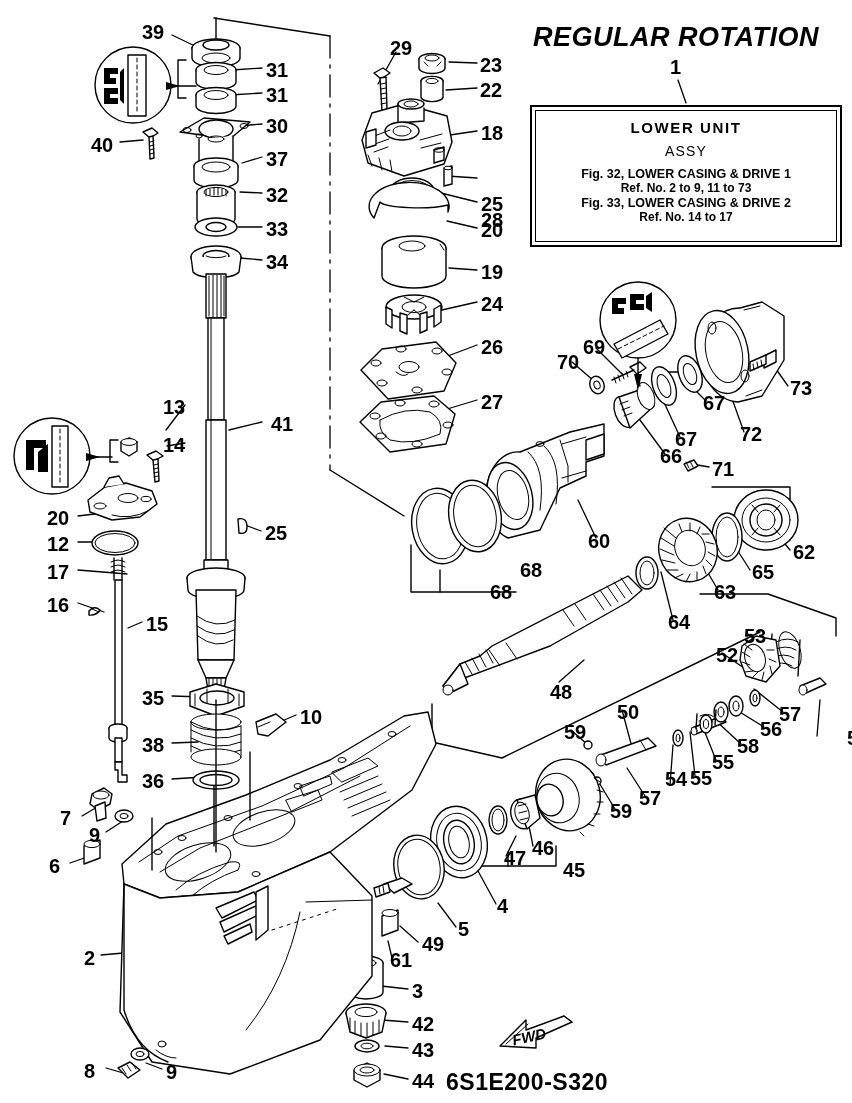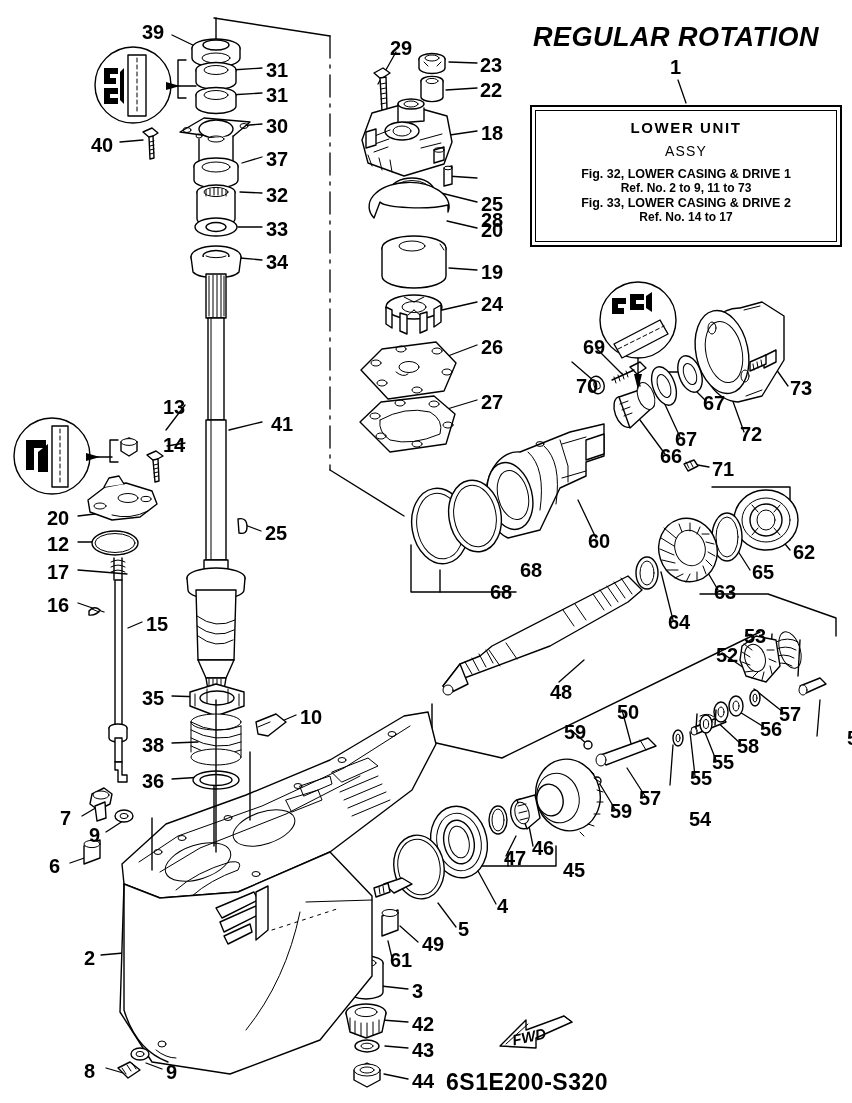--- a/index.html
+++ b/index.html
@@ -755,21 +755,21 @@
       <div class="callout" style="left: 266px; top: 149px;">37</div>
       <div class="callout" style="left: 481px; top: 194px;">25</div>
       <div class="callout" style="left: 266px; top: 185px;">32</div>
       <div class="callout" style="left: 481px; top: 220px;">20</div>
       <div class="callout" style="left: 266px; top: 219px;">33</div>
       <div class="callout" style="left: 266px; top: 252px;">34</div>
       <div class="callout" style="left: 481px; top: 262px; text-align: right;">19</div>
       <div class="callout" style="left: 481px; top: 294px;">24</div>
       <div class="callout" style="left: 481px; top: 337px;">26</div>
       <div class="callout" style="left: 583px; top: 337px;">69</div>
-      <div class="callout" style="left: 576px; top: 352px; margin-top: 24px;">70</div>
+      <div class="callout" style="left: 557px; top: 352px;">70</div>
       <div class="callout" style="left: 790px; top: 378px;">73</div>
       <div class="callout" style="left: 481px; top: 392px;">27</div>
       <div class="callout" style="left: 703px; top: 393px;">67</div>
       <div class="callout" style="left: 675px; top: 429px;">67</div>
       <div class="callout" style="left: 740px; top: 424px;">72</div>
       <div class="callout" style="left: 163px; top: 397px;">13</div>
       <div class="callout" style="left: 660px; top: 446px;">66</div>
       <div class="callout" style="left: 271px; top: 414px;">41</div>
       <div class="callout" style="left: 712px; top: 459px;">71</div>
       <div class="callout" style="left: 163px; top: 435px;">14</div>
@@ -794,21 +794,21 @@
       <div class="callout" style="left: 779px; top: 704px;">57</div>
       <div class="callout" style="left: 617px; top: 702px;">50</div>
       <div class="callout" style="left: 760px; top: 719px;">56</div>
       <div class="callout" style="left: 142px; top: 735px;">38</div>
       <div class="callout" style="left: 737px; top: 736px;">58</div>
       <div class="callout" style="left: 564px; top: 722px;">59</div>
       <div class="callout" style="left: 847px; top: 728px;">51</div>
       <div class="callout" style="left: 712px; top: 752px;">55</div>
       <div class="callout" style="left: 142px; top: 771px;">36</div>
       <div class="callout" style="left: 690px; top: 768px;">55</div>
-      <div class="callout" style="left: 665px; top: 809px; margin-left: 24px;">54</div>
+      <div class="callout" style="left: 665px; top: 769px;">54</div>
       <div class="callout" style="left: 639px; top: 788px;">57</div>
       <div class="callout" style="left: 60px; top: 808px;">7</div>
       <div class="callout" style="left: 610px; top: 801px;">59</div>
       <div class="callout" style="left: 89px; top: 825px;">9</div>
       <div class="callout" style="left: 532px; top: 838px;">46</div>
       <div class="callout" style="left: 563px; top: 860px;">45</div>
       <div class="callout" style="left: 504px; top: 848px;">47</div>
       <div class="callout" style="left: 49px; top: 856px;">6</div>
       <div class="callout" style="left: 497px; top: 896px;">4</div>
       <div class="callout" style="left: 458px; top: 919px;">5</div>

